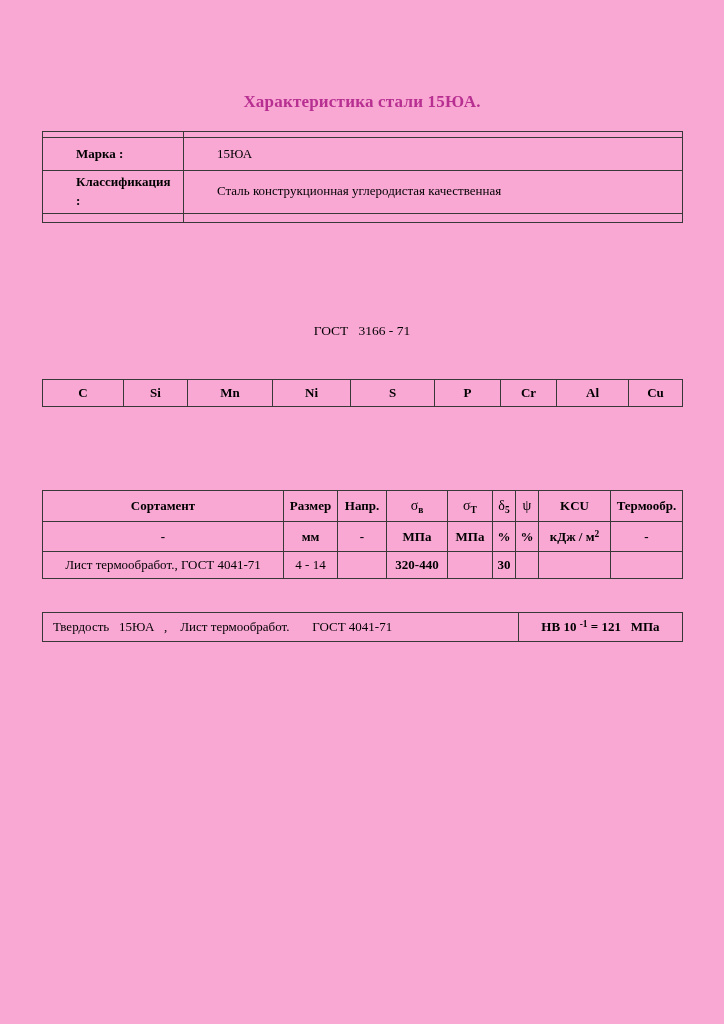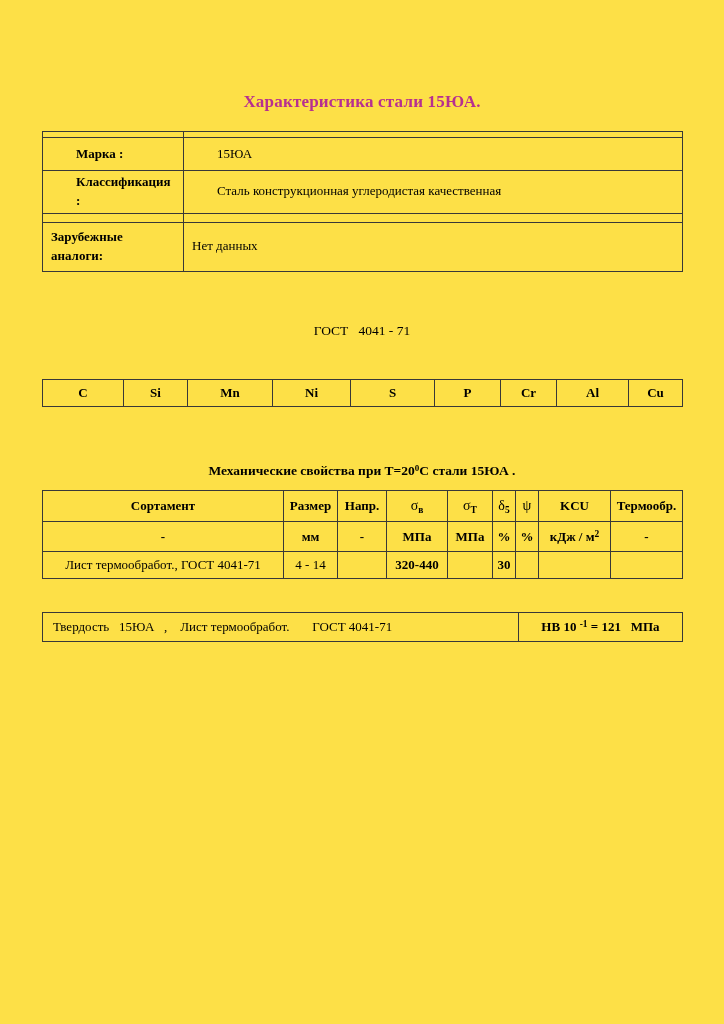--- a/index.html
+++ b/index.html
@@ -1,17 +1,17 @@
 <!DOCTYPE html>
 <html><head>
 <meta charset="utf-8">
 <style>
   html,body { margin:0; padding:0; background:#ffffff; }
   body { width:724px; height:1024px; font-family:"Liberation Serif", serif; color:#000; }
-  .page { position:relative; width:724px; height:1024px; background:#fde047; overflow:hidden; }
+  .page { position:relative; width:724px; height:1024px; background:#f9a8d4; overflow:hidden; }
 
   .title {
     position:absolute; top:92px; left:0; width:100%;
     text-align:center; font-size:17px; font-weight:bold;
     color:#b72f90; letter-spacing:0.2px; margin:0;
   }
 
   table { border-collapse:collapse; table-layout:fixed; }
   td, th { border:1.5px solid #383838; font-size:13px; overflow:hidden; }
   .pre { white-space:pre-wrap; }
@@ -81,29 +81,25 @@
       <td>15ЮА</td>
     </tr>
     <tr class="row-std">
       <td class="lbl">Классификация :</td>
       <td>Сталь конструкционная углеродистая качественная</td>
     </tr>
     <tr class="spacer2">
           <td></td>
           <td></td>
         </tr>
-    <tr class="row-for">
-      <td class="lbl">Зарубежные аналоги:</td>
-      <td>Нет данных</td>
-    </tr>
   </tbody>
     </table>
 
   <div class="sect-head chem-head">
-    <div class="h2 pre">ГОСТ   4041 - 71</div>
+    <div class="h2 pre">ГОСТ   3166 - 71</div>
   </div>
 
   <table class="chem-table">
     <colgroup>
       <col style="width:81px">
         <col style="width:64px">
         <col style="width:85px">
         <col style="width:78px">
       <col style="width:84px">
         <col style="width:66px">
@@ -119,23 +115,20 @@
       <th>Ni</th>
       <th>S</th>
       <th>P</th>
       <th>Cr</th>
       <th>Al</th>
       <th>Cu</th>
     </tr>
   </tbody>
     </table>
 
-  <div class="sect-head mech-head">
-    <div class="h1"><span class="pre">Механические свойства при Т=20</span><sup>0</sup><span class="pre">С стали 15ЮА .</span></div>
-  </div>
 
   <table class="mech-table">
     <colgroup>
       <col style="width:241px">
         <col style="width:54px">
         <col style="width:49px">
         <col style="width:61px">
       <col style="width:45px">
         <col style="width:23px">
         <col style="width:23px">

